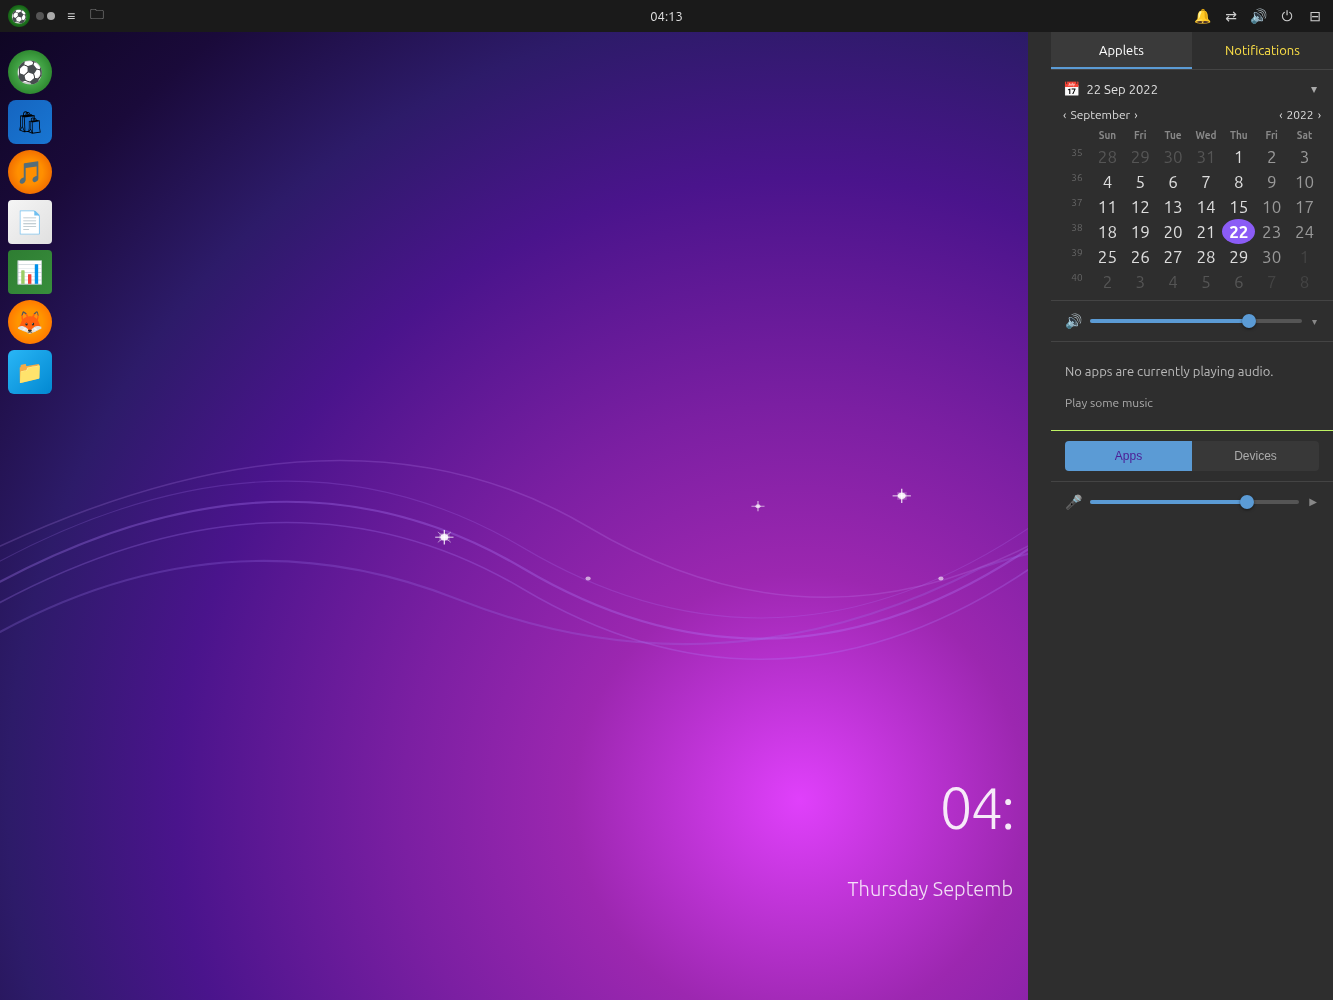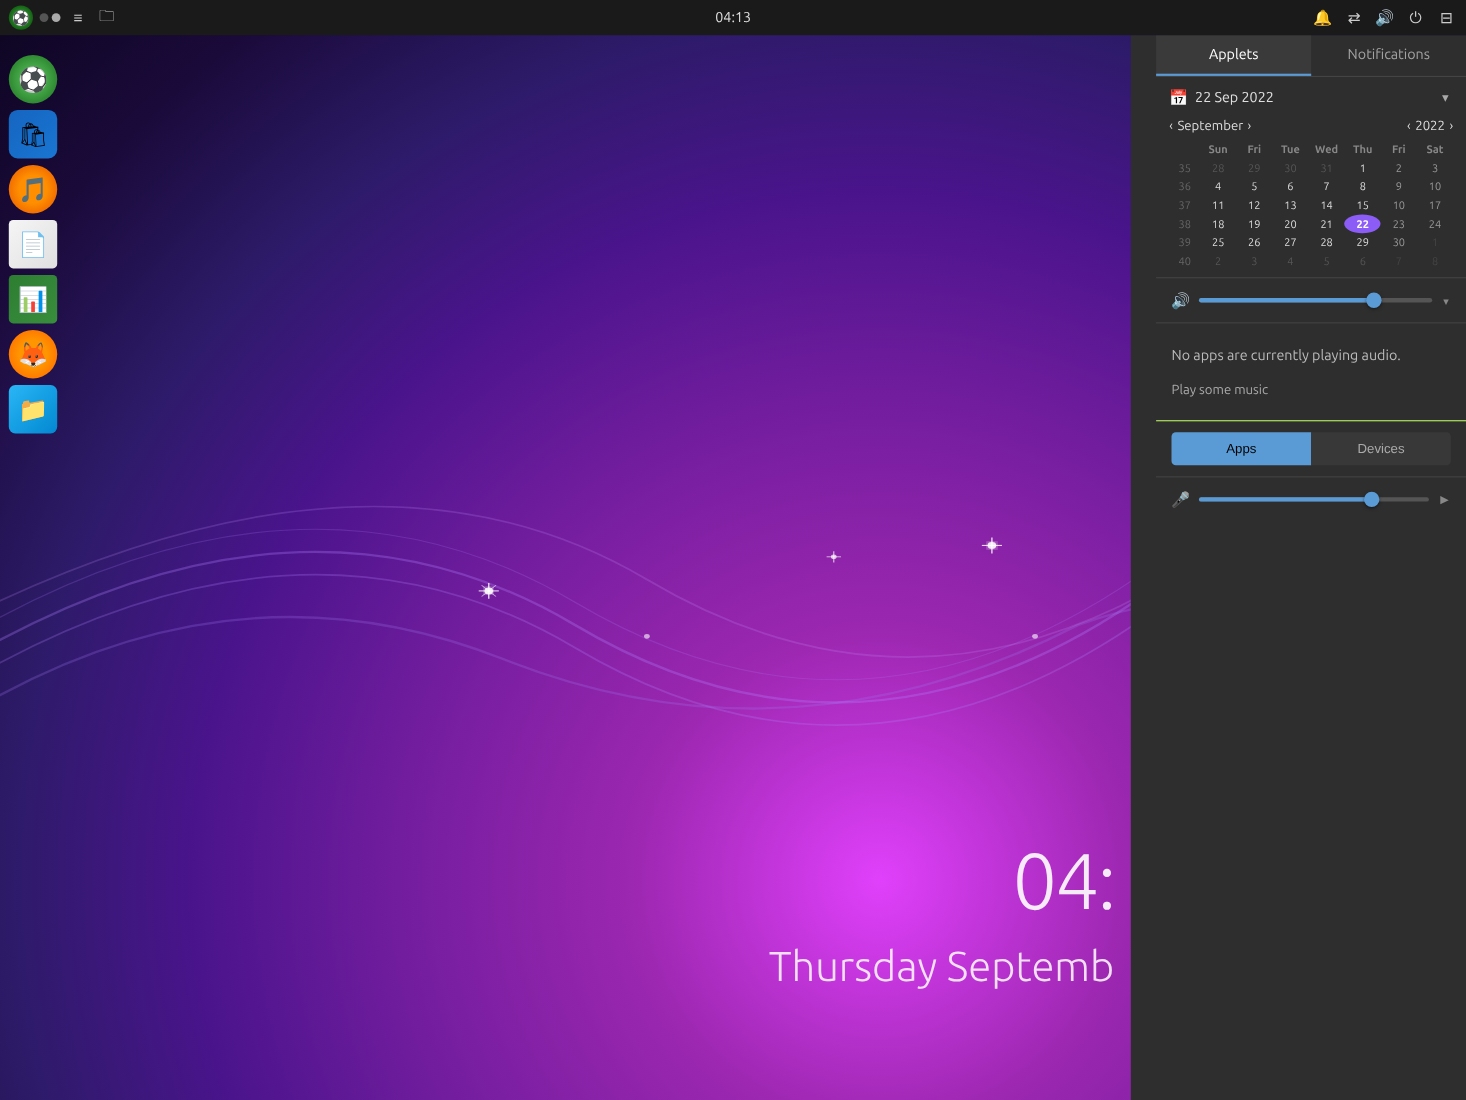--- a/index.html
+++ b/index.html
@@ -20,32 +20,32 @@
       background: radial-gradient(ellipse at 60% 80%, #e040fb 0%, #9c27b0 20%, #7b1fa2 35%, #4a148c 55%, #2d1b69 70%, #1a0a3a 85%, #0d0520 100%);
       overflow: hidden;
     }
 
     
     #desktop-clock {
       position: absolute;
       bottom: 160px;
       right: 320px;
       color: white;
-      font-size: 72px;
+      font-size: 58px;
       font-weight: 200;
       opacity: 0.9;
       letter-spacing: -2px;
     }
 
     #desktop-date {
       position: absolute;
       bottom: 100px;
       right: 320px;
       color: white;
-      font-size: 38px;
+      font-size: 20px;
       font-weight: 300;
       opacity: 0.85;
     }
 
     
     #taskbar {
       position: absolute;
       top: 0; left: 0;
       width: 1333px;
       height: 32px;
@@ -146,21 +146,21 @@
       border-bottom: 1px solid #444;
     }
 
     .panel-tab {
       flex: 1;
       display: flex;
       align-items: center;
       justify-content: center;
       font-size: 13px;
       cursor: pointer;
-      color: #a3a3a3;
+      color: #fde047;
       border-bottom: 2px solid transparent;
     }
 
     .panel-tab.active {
       color: white;
       background: #3a3a3a;
       border-bottom: 2px solid #5b9bd5;
     }
 
     
@@ -218,21 +218,21 @@
 
     .cal-row {
       display: grid;
       grid-template-columns: 28px repeat(7, 1fr);
       gap: 0;
     }
 
     .cal-cell {
       text-align: center;
       padding: 3px 1px;
-      font-size: 10px;
+      font-size: 17px;
       color: #aaa;
     }
 
     .cal-cell.header { color: #888; font-size: 10px; font-weight: 700; }
     .cal-cell.week-num { color: #666; font-size: 10px; }
     .cal-cell.current-month { color: #ddd; }
     .cal-cell.other-month { color: #555; }
     .cal-cell.today {
       background: #8b5cf6;
       color: white;
@@ -333,21 +333,21 @@
       text-align: center;
       font-size: 12px;
       cursor: pointer;
       color: #aaa;
       background: #383838;
       border: none;
     }
 
     .audio-tab.active {
       background: #5b9bd5;
-      color: #000000;
+      color: #4c1d95;
     }
 
     .audio-tab:first-child { border-radius: 4px 0 0 4px; }
     .audio-tab:last-child { border-radius: 0 4px 4px 0; }
 
     
     #mic-section {
       padding: 10px 14px;
       display: flex;
       align-items: center;

